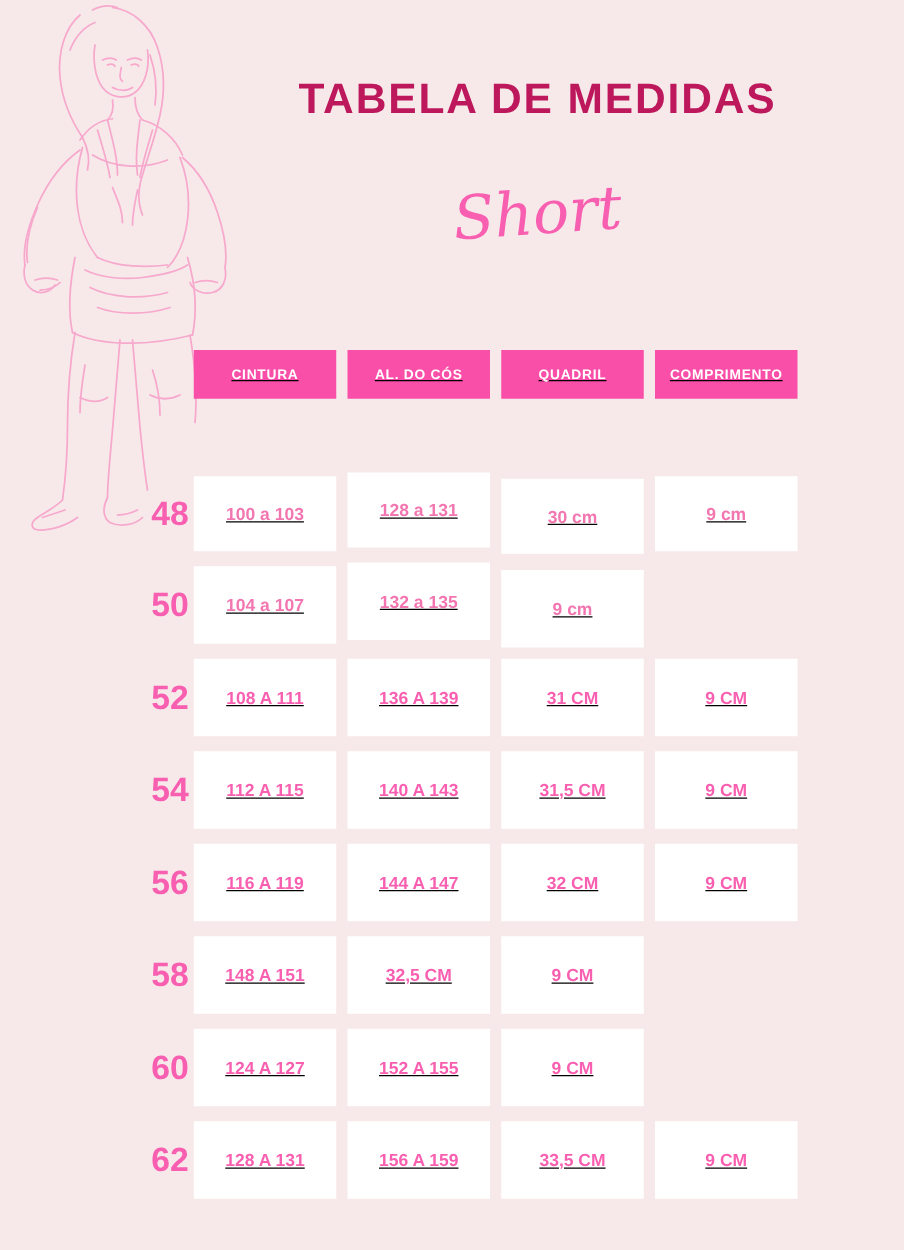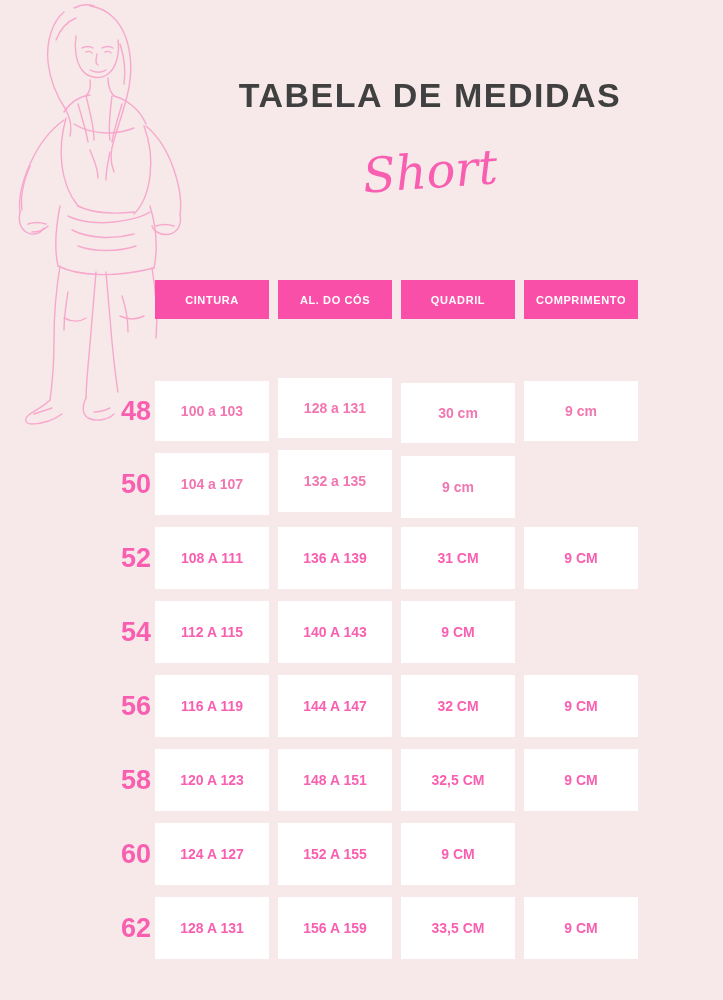--- a/index.html
+++ b/index.html
@@ -29,27 +29,27 @@
     top: 0px;
     width: 210px;
     height: 430px;
     pointer-events: none;
   }
 
   
   #title {
     position: absolute;
     left: 150px;
-    top: 76px;
+    top: 60px;
     width: 560px;
     text-align: center;
     font-size: 34px;
     font-weight: bold;
     letter-spacing: 1.5px;
-    color: #404040;
+    color: #be185d;
     font-family: "Liberation Sans", sans-serif;
   }
   #subtitle {
     position: absolute;
     left: 150px;
     top: 143px;
     width: 560px;
     text-align: center;
     font-size: 48px;
     color: #f95fb0;
@@ -58,20 +58,21 @@
     font-weight: normal;
     transform: rotate(-4deg);
   }
 
   
   #table {
     position: absolute;
     left: 155px;
     top: 280px;
     width: 520px;
+    text-decoration: underline;
   }
   .header-row {
     display: flex;
     gap: 9px;
     margin-bottom: 0px;
   }
   .header-cell {
     width: 114px;
     height: 39px;
     background: #fa4fa8;
@@ -235,34 +236,34 @@
         <div class="data-cell">108 A 111</div>
         <div class="data-cell">136 A 139</div>
         <div class="data-cell">31 CM</div>
         <div class="data-cell">9 CM</div>
       </div>
 
       <div class="data-row row-3">
         <div class="size-label">54</div>
         <div class="data-cell">112 A 115</div>
         <div class="data-cell">140 A 143</div>
+        <div class="data-cell">31,5 CM</div>
         <div class="data-cell">9 CM</div>
       </div>
 
       <div class="data-row row-4">
         <div class="size-label">56</div>
         <div class="data-cell">116 A 119</div>
         <div class="data-cell">144 A 147</div>
         <div class="data-cell">32 CM</div>
         <div class="data-cell">9 CM</div>
       </div>
 
       <div class="data-row row-5">
         <div class="size-label">58</div>
-        <div class="data-cell">120 A 123</div>
         <div class="data-cell">148 A 151</div>
         <div class="data-cell">32,5 CM</div>
         <div class="data-cell">9 CM</div>
       </div>
 
       <div class="data-row row-6">
         <div class="size-label">60</div>
         <div class="data-cell">124 A 127</div>
         <div class="data-cell">152 A 155</div>
         <div class="data-cell">9 CM</div>

